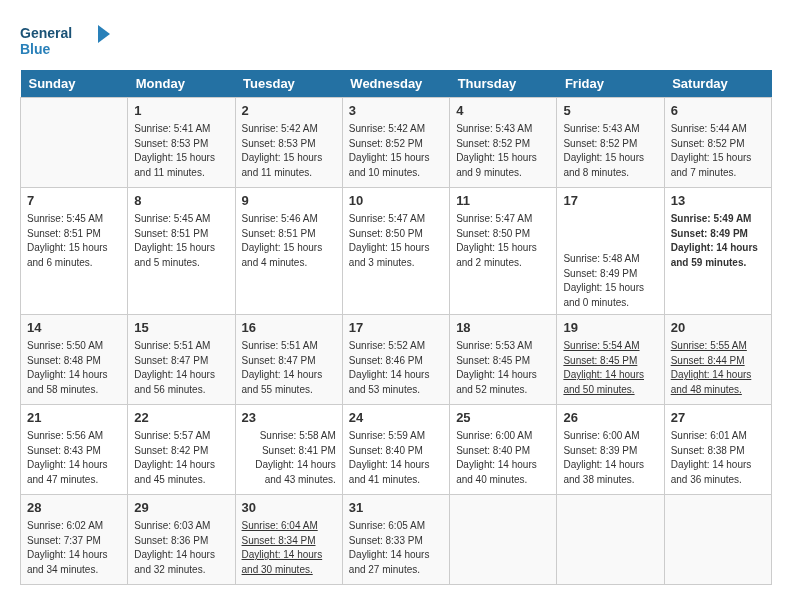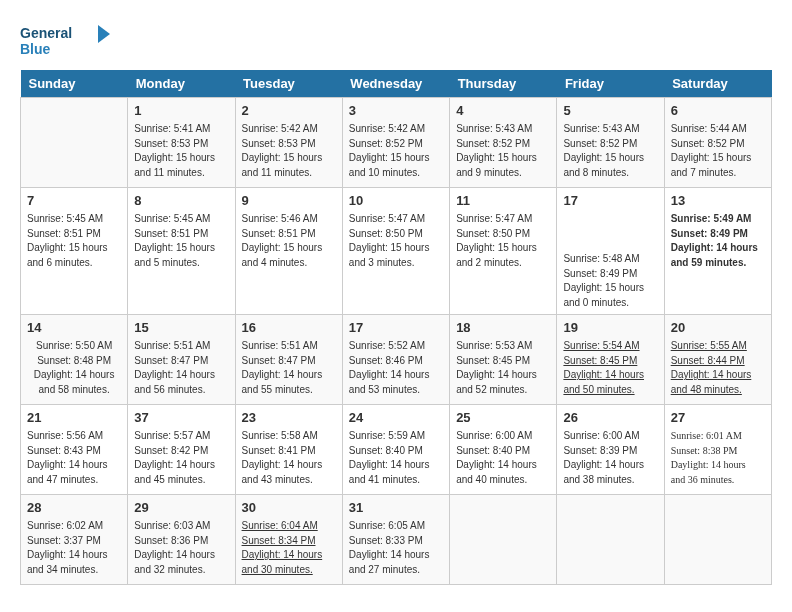--- a/index.html
+++ b/index.html
@@ -203,21 +203,21 @@
           <span class="day-number">13</span>
           <div class="day-info" style="white-space: pre-line; font-weight: bold;">Sunrise: 5:49 AM
 Sunset: 8:49 PM
 Daylight: 14 hours
 and 59 minutes.</div>
         </td>
       </tr>
       <tr>
         <td>
           <span class="day-number">14</span>
-          <div class="day-info" style="white-space: pre-line; text-align: center;">Sunrise: 5:50 AM
+          <div class="day-info" style="white-space: pre-line;">Sunrise: 5:50 AM
 Sunset: 8:48 PM
 Daylight: 14 hours
 and 58 minutes.</div>
         </td>
         <td>
           <span class="day-number">15</span>
           <div class="day-info" style="white-space: pre-line;">Sunrise: 5:51 AM
 Sunset: 8:47 PM
 Daylight: 14 hours
 and 56 minutes.</div>
@@ -260,29 +260,29 @@
       </tr>
       <tr>
         <td>
           <span class="day-number">21</span>
           <div class="day-info" style="white-space: pre-line;">Sunrise: 5:56 AM
 Sunset: 8:43 PM
 Daylight: 14 hours
 and 47 minutes.</div>
         </td>
         <td>
-          <span class="day-number">37</span>
+          <span class="day-number">22</span>
           <div class="day-info" style="white-space: pre-line;">Sunrise: 5:57 AM
 Sunset: 8:42 PM
 Daylight: 14 hours
 and 45 minutes.</div>
         </td>
         <td>
           <span class="day-number">23</span>
-          <div class="day-info" style="white-space: pre-line;">Sunrise: 5:58 AM
+          <div class="day-info" style="white-space: pre-line; text-align: right;">Sunrise: 5:58 AM
 Sunset: 8:41 PM
 Daylight: 14 hours
 and 43 minutes.</div>
         </td>
         <td>
           <span class="day-number">24</span>
           <div class="day-info" style="white-space: pre-line;">Sunrise: 5:59 AM
 Sunset: 8:40 PM
 Daylight: 14 hours
 and 41 minutes.</div>
@@ -296,31 +296,31 @@
         </td>
         <td>
           <span class="day-number">26</span>
           <div class="day-info" style="white-space: pre-line;">Sunrise: 6:00 AM
 Sunset: 8:39 PM
 Daylight: 14 hours
 and 38 minutes.</div>
         </td>
         <td>
           <span class="day-number">27</span>
-          <div class="day-info" style="white-space: pre-line; font-family: Liberation Serif, serif;">Sunrise: 6:01 AM
+          <div class="day-info" style="white-space: pre-line;">Sunrise: 6:01 AM
 Sunset: 8:38 PM
 Daylight: 14 hours
 and 36 minutes.</div>
         </td>
       </tr>
       <tr>
         <td>
           <span class="day-number">28</span>
           <div class="day-info" style="white-space: pre-line;">Sunrise: 6:02 AM
-Sunset: 3:37 PM
+Sunset: 7:37 PM
 Daylight: 14 hours
 and 34 minutes.</div>
         </td>
         <td>
           <span class="day-number">29</span>
           <div class="day-info" style="white-space: pre-line;">Sunrise: 6:03 AM
 Sunset: 8:36 PM
 Daylight: 14 hours
 and 32 minutes.</div>
         </td>

